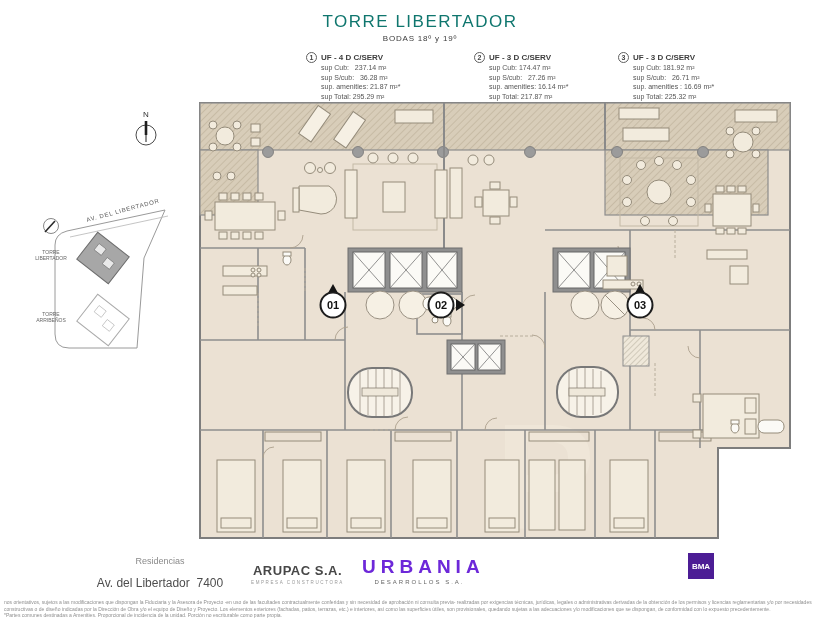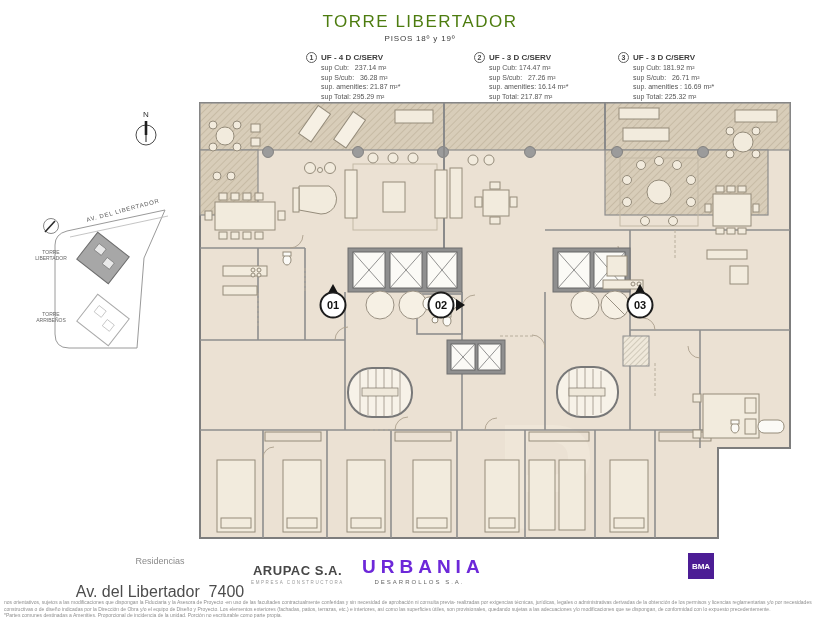--- a/index.html
+++ b/index.html
@@ -10,39 +10,39 @@
   }
   
   .logo { position:absolute; left:30px; top:20px; width:170px; text-align:center; }
   .logo-top { font-size:27px; font-weight:800; letter-spacing:1px; color:#3c3c3c; }
   .logo-bottom { font-family:"Liberation Serif", serif; font-size:24px; letter-spacing:9px; text-indent:9px; color:#2d2d2d; margin-top:-1px; }
   .logo-tagline { display:flex; align-items:center; justify-content:center; gap:5px; margin-top:3px; }
   .logo-tagline .rule { width:30px; height:1px; background:#9a9a9a; }
   .logo-tagline .tag { font-size:6px; letter-spacing:3px; color:#7a7a7a; }
   
   .title-block { position:absolute; left:290px; top:12px; width:260px; text-align:center; }
-  .title-main { font-size:17px; font-weight:500; letter-spacing:1.5px; color:#4d7c0f; }
+  .title-main { font-size:17px; font-weight:500; letter-spacing:1.5px; color:#0f766e; }
   .title-sub { font-size:8px; letter-spacing:0.8px; color:#3a3a3a; margin-top:2px; }
   
   .unit-info { position:absolute; top:52px; width:155px; }
   .unit-head { display:flex; align-items:center; font-size:8px; font-weight:600; color:#3d3d3d; }
   .unit-circle { display:inline-flex; width:11px; height:11px; border:1px solid #5f5f5f; border-radius:50%;
     font-size:7px; align-items:center; justify-content:center; margin-right:4px; color:#444; flex:0 0 auto; }
   .unit-line { font-size:7px; color:#555; line-height:9.5px; margin-left:15px; white-space:pre; }
   
   .compass { position:absolute; left:125px; top:110px; width:42px; text-align:center; }
   .compass .n { font-size:8px; color:#333; }
   .sitemap { position:absolute; left:25px; top:198px; }
   
   .plan { position:absolute; left:195px; top:98px; }
   svg text { font-family:"Liberation Sans", sans-serif; }
   
   .f-res { position:absolute; left:55px; top:556px; width:210px; text-align:center; }
   .f-res .l1 { font-size:9px; color:#8a8a8a; }
-  .f-res .l2 { font-size:16px; color:#4d4d4d; margin-top:17px; white-space:pre; }
+  .f-res .l2 { font-size:12px; color:#4d4d4d; margin-top:10px; white-space:pre; }
   .f-arupac { position:absolute; left:240px; top:563px; width:115px; text-align:center; }
   .f-arupac .l1 { font-size:13px; font-weight:600; letter-spacing:0.5px; color:#474747; }
   .f-arupac .l2 { font-size:4.5px; letter-spacing:1.6px; color:#999; margin-top:2px; }
   .f-urbania { position:absolute; left:357px; top:556px; width:125px; text-align:center; }
   .f-urbania .l1 { font-size:19px; font-weight:700; letter-spacing:5px; text-indent:5px; color:#6d28d9; }
   .f-urbania .l2 { font-size:6px; letter-spacing:2px; color:#666; margin-top:1px; }
   .f-msg { position:absolute; left:543px; top:560px; width:115px; text-align:center; }
   .f-msg .l1 { font-size:13px; font-weight:700; letter-spacing:0.5px; color:#2f2f2f; }
   .f-msg .l2 { font-size:3.5px; color:#999; margin-top:2px; white-space:nowrap; }
   .f-bma { position:absolute; left:688px; top:553px; display:flex; gap:5px; }
@@ -57,21 +57,21 @@
   .disclaimer div { font-size:5px; line-height:6.5px; color:#8f8f8f; white-space:nowrap; overflow:hidden; }
 </style>
 </head>
 <body>
 
 <div class="page">
 
 
   <div class="title-block">
     <div class="title-main">TORRE  LIBERTADOR</div>
-    <div class="title-sub">PISOS  18º y 19º</div>
+    <div class="title-sub">BODAS  18º y 19º</div>
   </div>
 
   <div class="unit-info" style="left:306px;">
     <div class="unit-head">
       <span class="unit-circle">1</span>
       <span>UF - 4 D C/SERV</span>
     </div>
     <div class="unit-line">sup Cub:   237.14 m²</div>
     <div class="unit-line">sup S/cub:   36.28 m²</div>
     <div class="unit-line">sup. amenities: 21.87 m²*</div>

